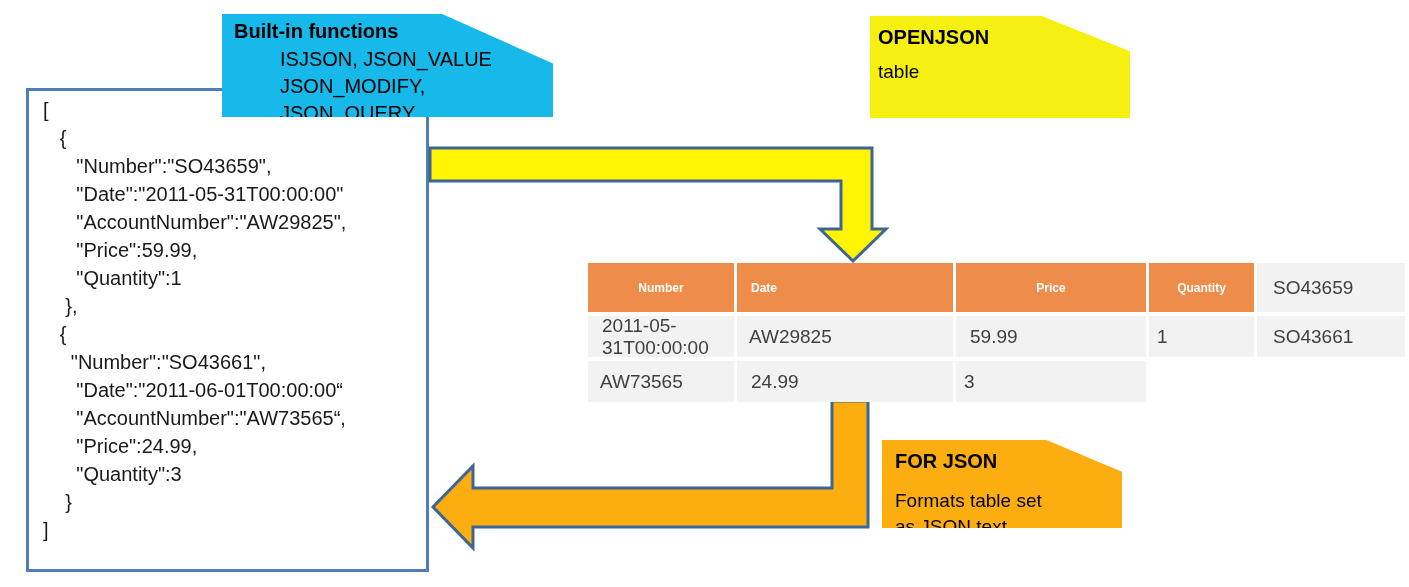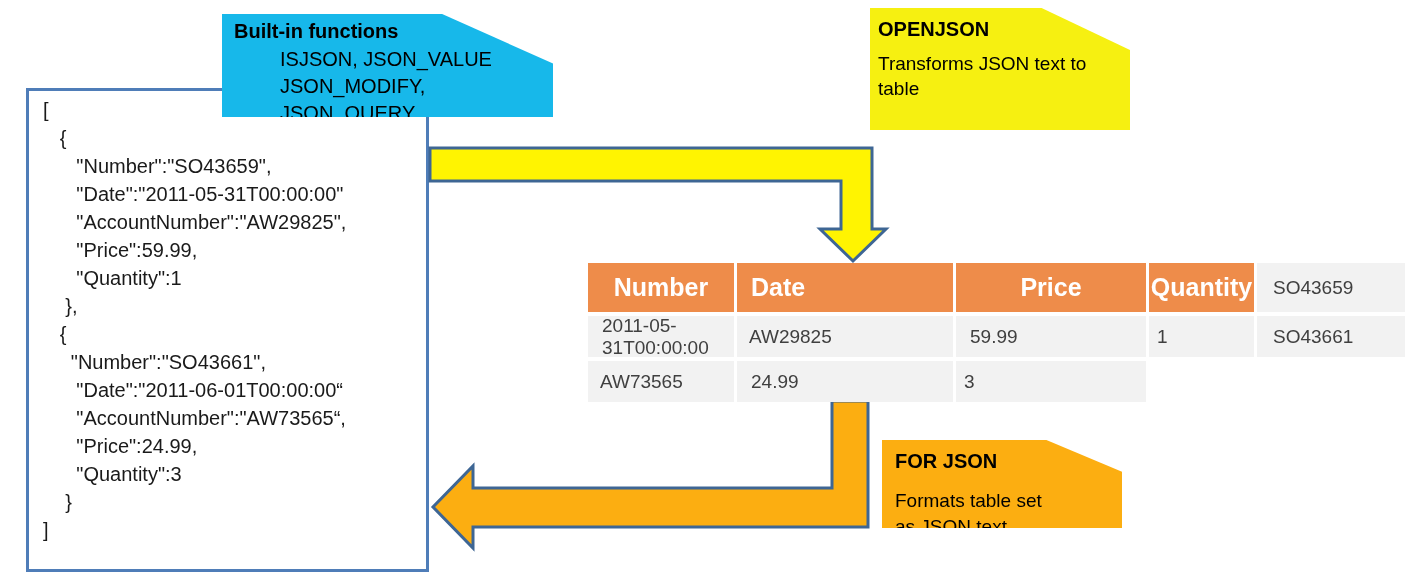--- a/index.html
+++ b/index.html
@@ -23,21 +23,21 @@
   .callout .title{font-weight:bold;font-size:20px;}
   .callout .body-line{font-size:19px;line-height:25px;}
   .callout-cyan{
     left:222px;top:14px;width:331px;height:103px;
     background:#17b8ea;padding:6px 8px 0 12px;
     clip-path:polygon(0 0,66.5% 0,100% 48%,100% 100%,0 100%);
   }
   .callout-cyan .title{margin-bottom:3px;}
   .callout-cyan .body-line{font-size:20px;line-height:27px;margin-left:46px;}
   .callout-yellow{
-    left:870px;top:8px;width:260px;height:122px;
+    left:870px;top:16px;width:260px;height:102px;
     background:#f6f011;padding:10px 8px 0 8px;
     clip-path:polygon(0 0,66% 0,100% 34.5%,100% 100%,0 100%);
   }
   .callout-yellow .title{margin-bottom:10px;}
   .callout-orange{
     left:882px;top:440px;width:240px;height:88px;
     background:#fcae11;padding:10px 8px 0 13px;
     clip-path:polygon(0 0,68.5% 0,100% 36%,100% 100%,0 100%);
   }
   .callout-orange .title{margin-bottom:15px;}
@@ -46,21 +46,21 @@
   
   .result-table{
     position:absolute;left:588px;top:263px;width:817px;
     display:grid;
     grid-template-columns:146px 216px 190px 105px 148px;
     grid-template-rows:49px 41px 41px;
     column-gap:3px;row-gap:4px;
     background:#ffffff;
   }
   .th{
-    background:#ee8c4a;color:#ffffff;font-weight:bold;font-size:25px;
+    background:#ee8c4a;color:#ffffff;font-weight:bold;font-size:12px;
     display:flex;align-items:center;
   }
   .th.c-center{justify-content:center;}
   .th.c-left{justify-content:flex-start;padding-left:14px;}
   .th.c-account{justify-content:flex-start;padding-left:12px;font-size:16px;transform:translateY(-5px);}
   .td{
     background:#f2f2f2;color:#404040;font-size:19px;
     display:flex;align-items:center;justify-content:flex-start;
   }
   .td.p16{padding-left:16px;}
@@ -88,21 +88,20 @@
   </svg>
 
   <div class="callout callout-cyan">
     <div class="title">Built-in functions</div>
     <div class="body-line">ISJSON, JSON_VALUE</div>
     <div class="body-line">JSON_MODIFY, JSON_QUERY</div>
   </div>
 
   <div class="callout callout-yellow">
     <div class="title">OPENJSON</div>
-    <div class="body-line">Transforms JSON text to</div>
     <div class="body-line">table</div>
   </div>
 
   <div class="callout callout-orange">
     <div class="title">FOR JSON</div>
     <div class="body-line">Formats table set</div>
     <div class="body-line">as JSON text</div>
   </div>
 
   <div class="result-table">

